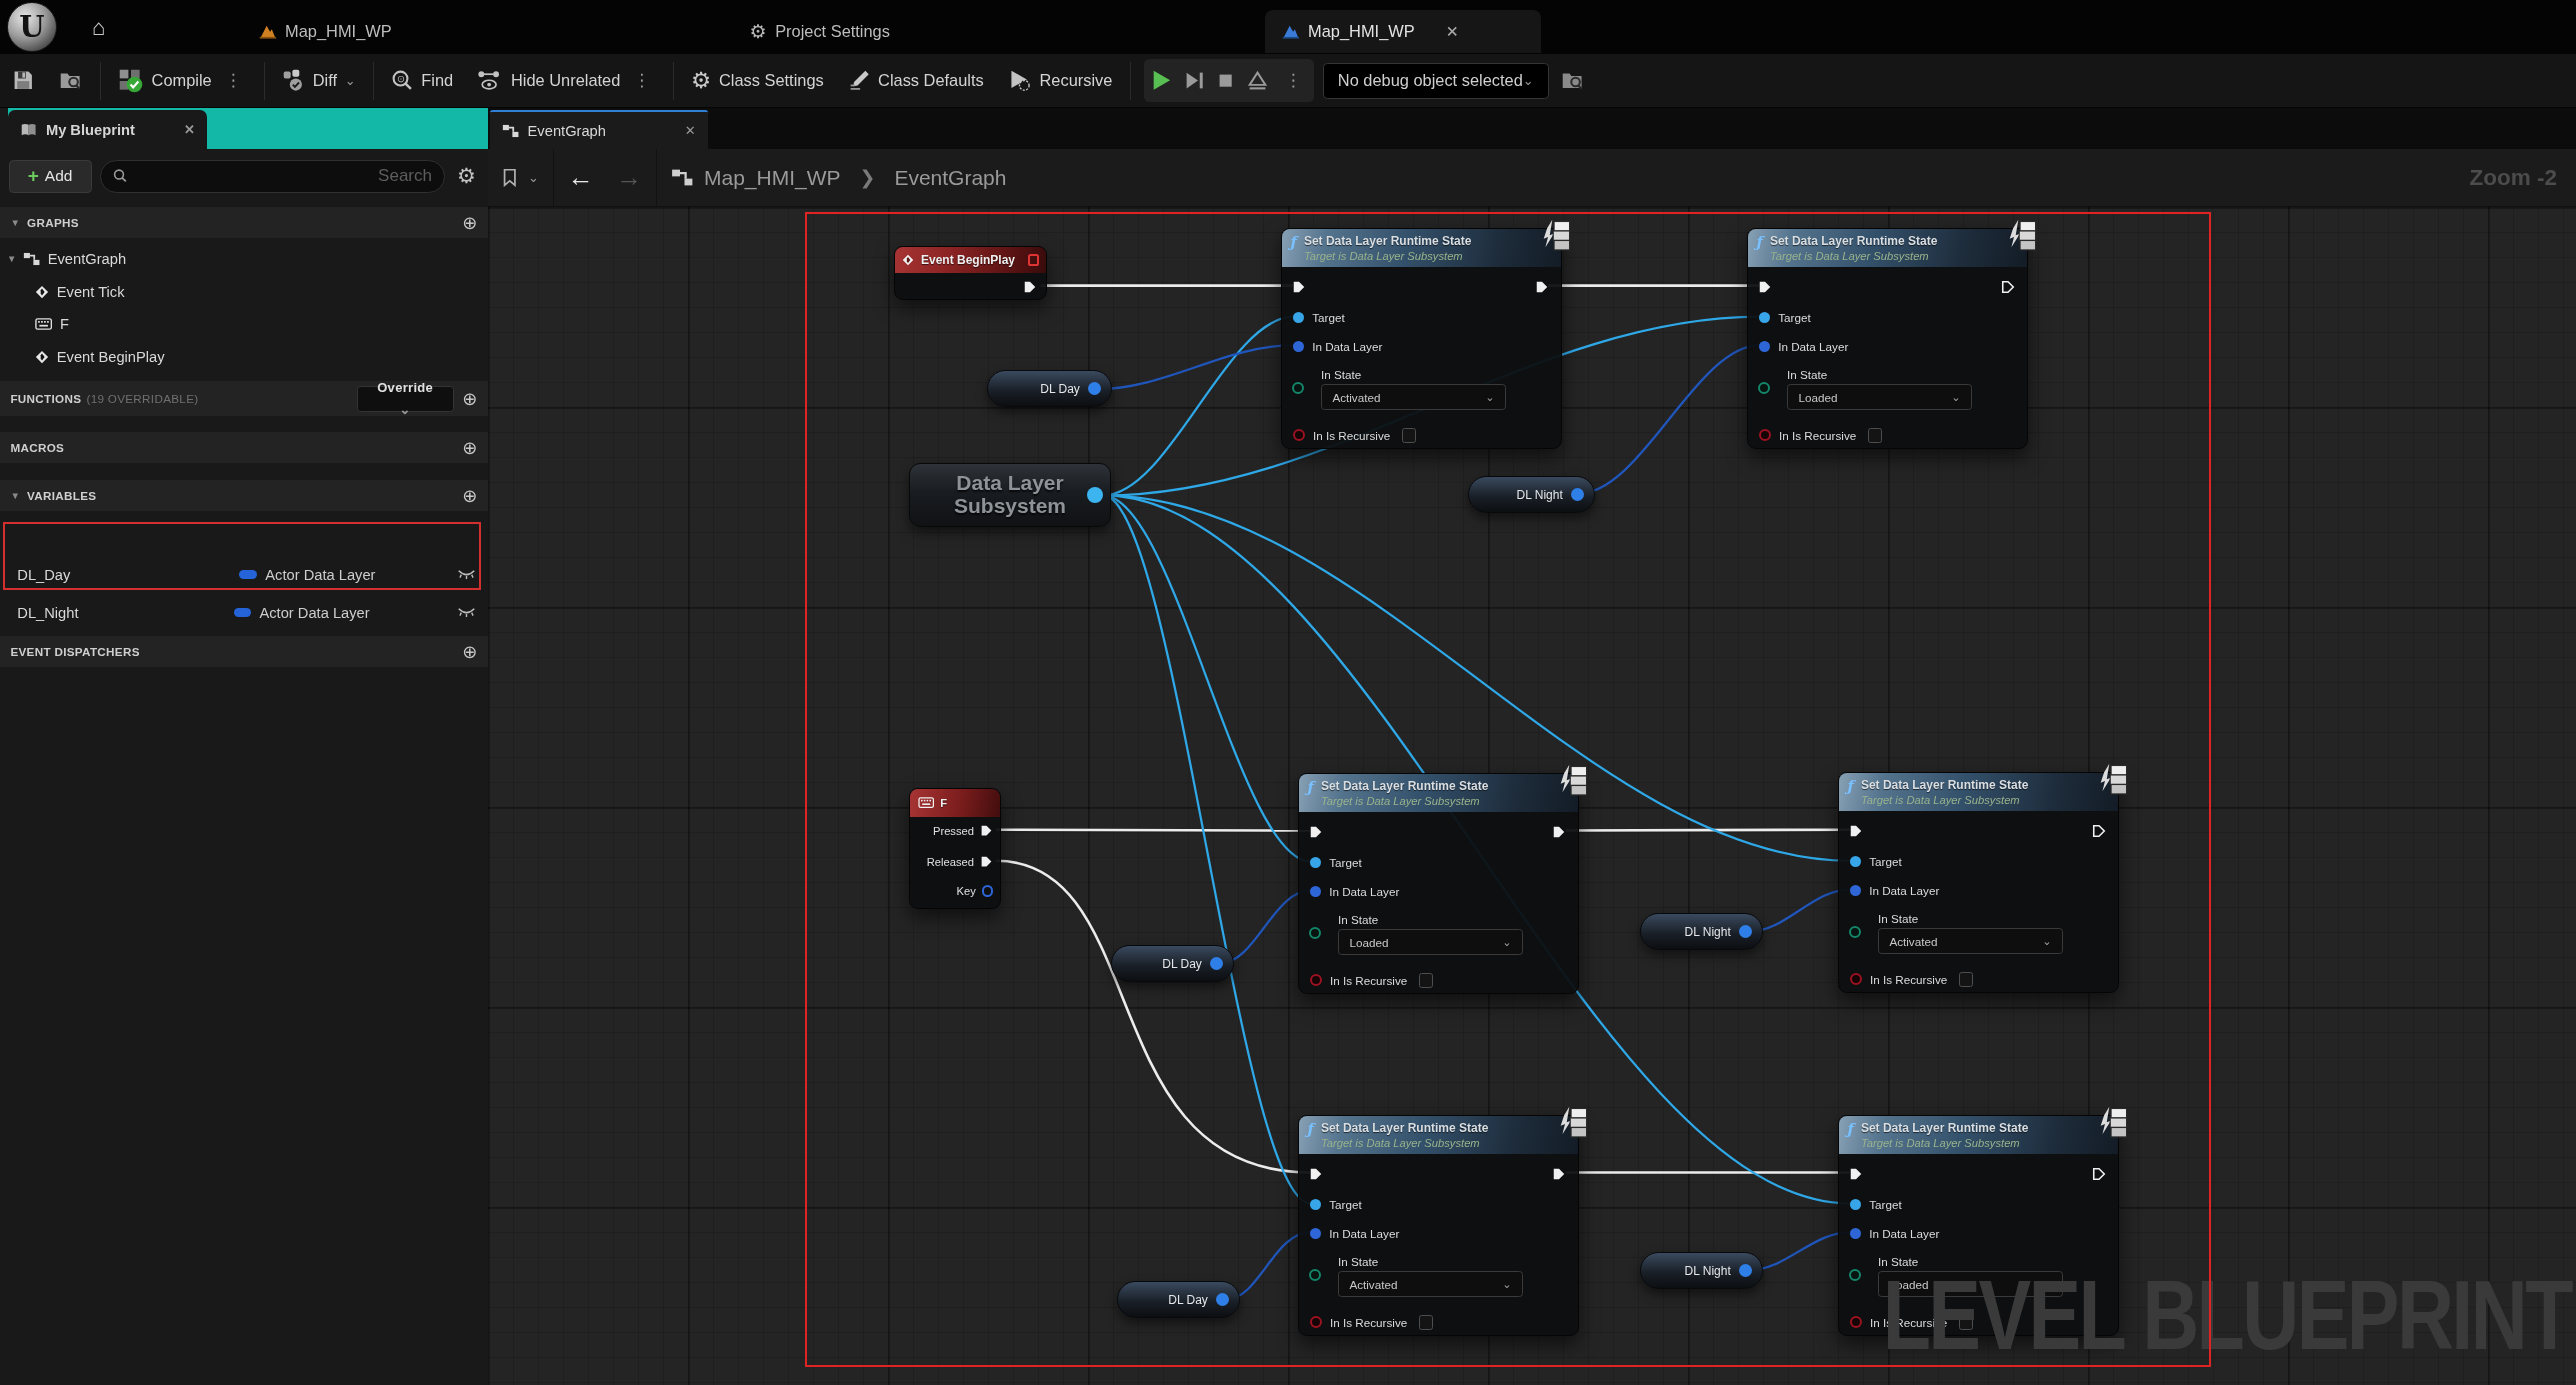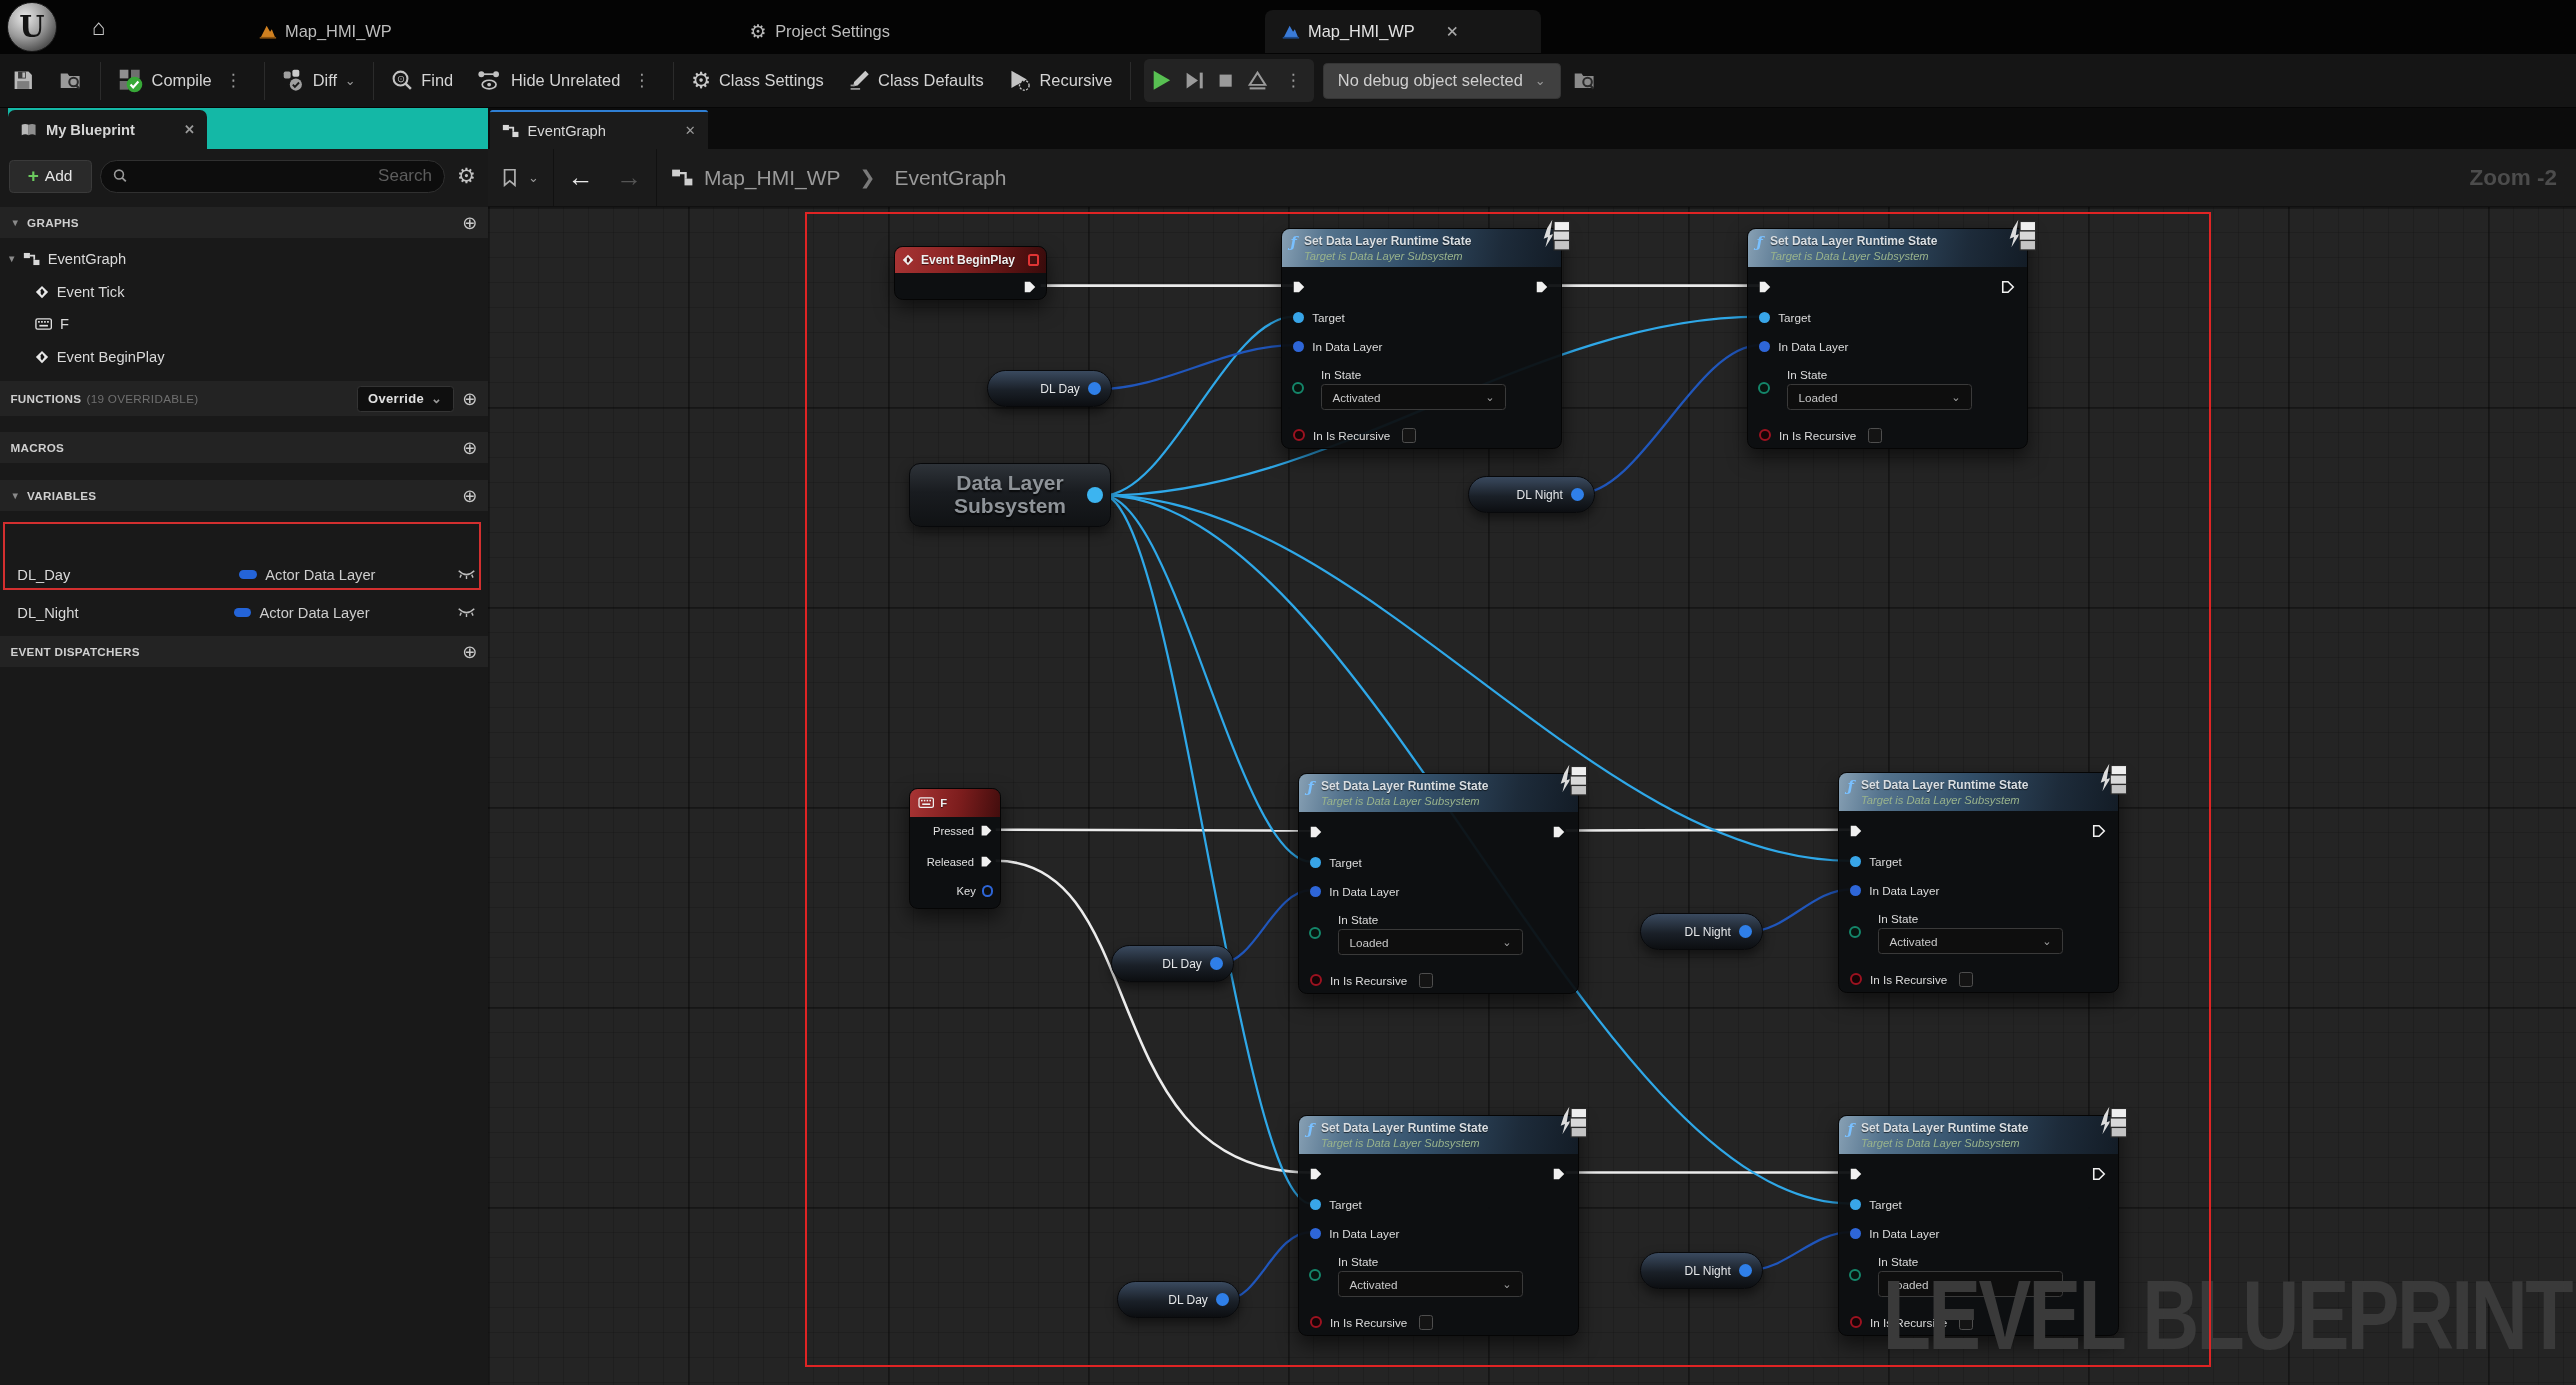--- a/index.html
+++ b/index.html
@@ -22,22 +22,22 @@
 
   
   #toolbar { position:absolute; left:0; top:54px; width:2576px; height:54px; background:#151515;
     display:flex; align-items:center; color:#d4d4d4; font-size:16.4px; border-bottom:0.9px solid #060606; }
   .tool { display:flex; align-items:center; gap:7.8px; padding:0 12px; height:40px; }
   .tsep { width:0.9px; height:38px; background:#2b2b2b; margin:0 5.2px; }
   .kebab { color:#9a9a9a; font-size:17.3px; padding:0 5.2px; letter-spacing:0; }
   .chev { color:#9a9a9a; font-size:13px; }
   .icon-svg { display:block; }
   .playgroup { background:#232323; border-radius:5.2px; height:43px; display:flex; align-items:center; padding:0 7px; gap:12px; margin:0 8.6px; }
-  .debug-box { background:#404040; border:0.9px solid #353535; border-radius:4.3px; height:36px;
-    display:flex; align-items:center; gap:12px; padding:0 14px; color:#cfcfcf; font-size:16.4px; }
+  .debug-box { background:#000000; border:0.9px solid #353535; border-radius:4.3px; height:36px;
+    display:flex; align-items:center; gap:0; padding:0 14px; color:#cfcfcf; font-size:16.4px; }
 
   
   #left-panel { position:absolute; left:0; top:108px; width:488px; height:1277px; background:#191919; }
   #lp-tabstrip { position:absolute; left:8px; top:0; width:488px; height:41px; background:#14b8a6;font-weight:bold; }
   .panel-tab { position:absolute; left:0; top:1.7px; width:199px; height:40px; background:#191919;
     border-radius:7px 7px 0 0; display:flex; align-items:center; gap:8.6px; padding:0 12px;
     color:#d6d6d6; font-size:14.7px; }
   .panel-tab .x { margin-left:auto; color:#9a9a9a; font-size:13px; }
   #lp-toolsrow { position:absolute; left:0; top:41px; width:488px; height:54px; display:flex; align-items:center; gap:8.6px; padding:0 8.6px; }
   .add-btn { background:#2a2a2a; border:0.9px solid #3a3a3a; border-radius:4.3px; height:33px; width:83px;
@@ -51,21 +51,21 @@
 
   .section-hdr { position:absolute; left:0; width:488px; height:31px; background:#232323;
     display:flex; align-items:center; padding:0 10.4px; color:#cfcfcf; font-size:11.7px; font-weight:bold; letter-spacing:0.3px; }
   .section-hdr .count { color:#6f6f6f; font-weight:normal; margin-left:5.2px; }
   .plus-circle { margin-left:auto; color:#c8c8c8; font-size:18px; font-weight:normal; }
   .tri { color:#8a8a8a; font-size:9.5px; margin-right:7px; }
   .lp-row { position:absolute; left:0; width:488px; height:33px; display:flex; align-items:center; color:#d9d9d9; font-size:14.7px; }
   .type-pill { width:17.3px; height:9.5px; border-radius:5.2px; margin-right:8.6px; }
   .eye { margin-left:auto; margin-right:12px; }
   .ovr-dd { background:#0f0f0f; border:0.9px solid #343434; border-radius:3.5px; height:26px; width:97px;
-    display:flex; align-items:center; justify-content:center; gap:7px; color:#e0e0e0; font-size:13px; font-weight:bold; }
+    display:flex; align-items:center; justify-content:center; gap:7px; color:#e0e0e0; font-size:13px; font-weight:bold;flex-direction:column; }
   #var-red-rect { position:absolute; left:2.6px; top:414px; width:478px; height:68px;
     border:2.6px solid #d32f2f; pointer-events:none; }
 
   
   #graph-panel { position:absolute; left:488px; top:108px; width:2088px; height:1277px; background:#0c0c0c; }
   #g-tabstrip { position:absolute; left:0; top:0; width:2088px; height:41px; background:#0c0c0c; }
   .graph-tab { position:absolute; left:1.7px; top:1.7px; width:218px; height:40px; background:#1b1b1b;
     border-top:2.6px solid #2f7fd4; border-radius:2.6px 2.6px 0 0; display:flex; align-items:center; gap:8.6px;
     padding:0 12px; color:#d8d8d8; font-size:14.7px; }
   .graph-tab .x { margin-left:auto; color:#9a9a9a; font-size:13px; }

